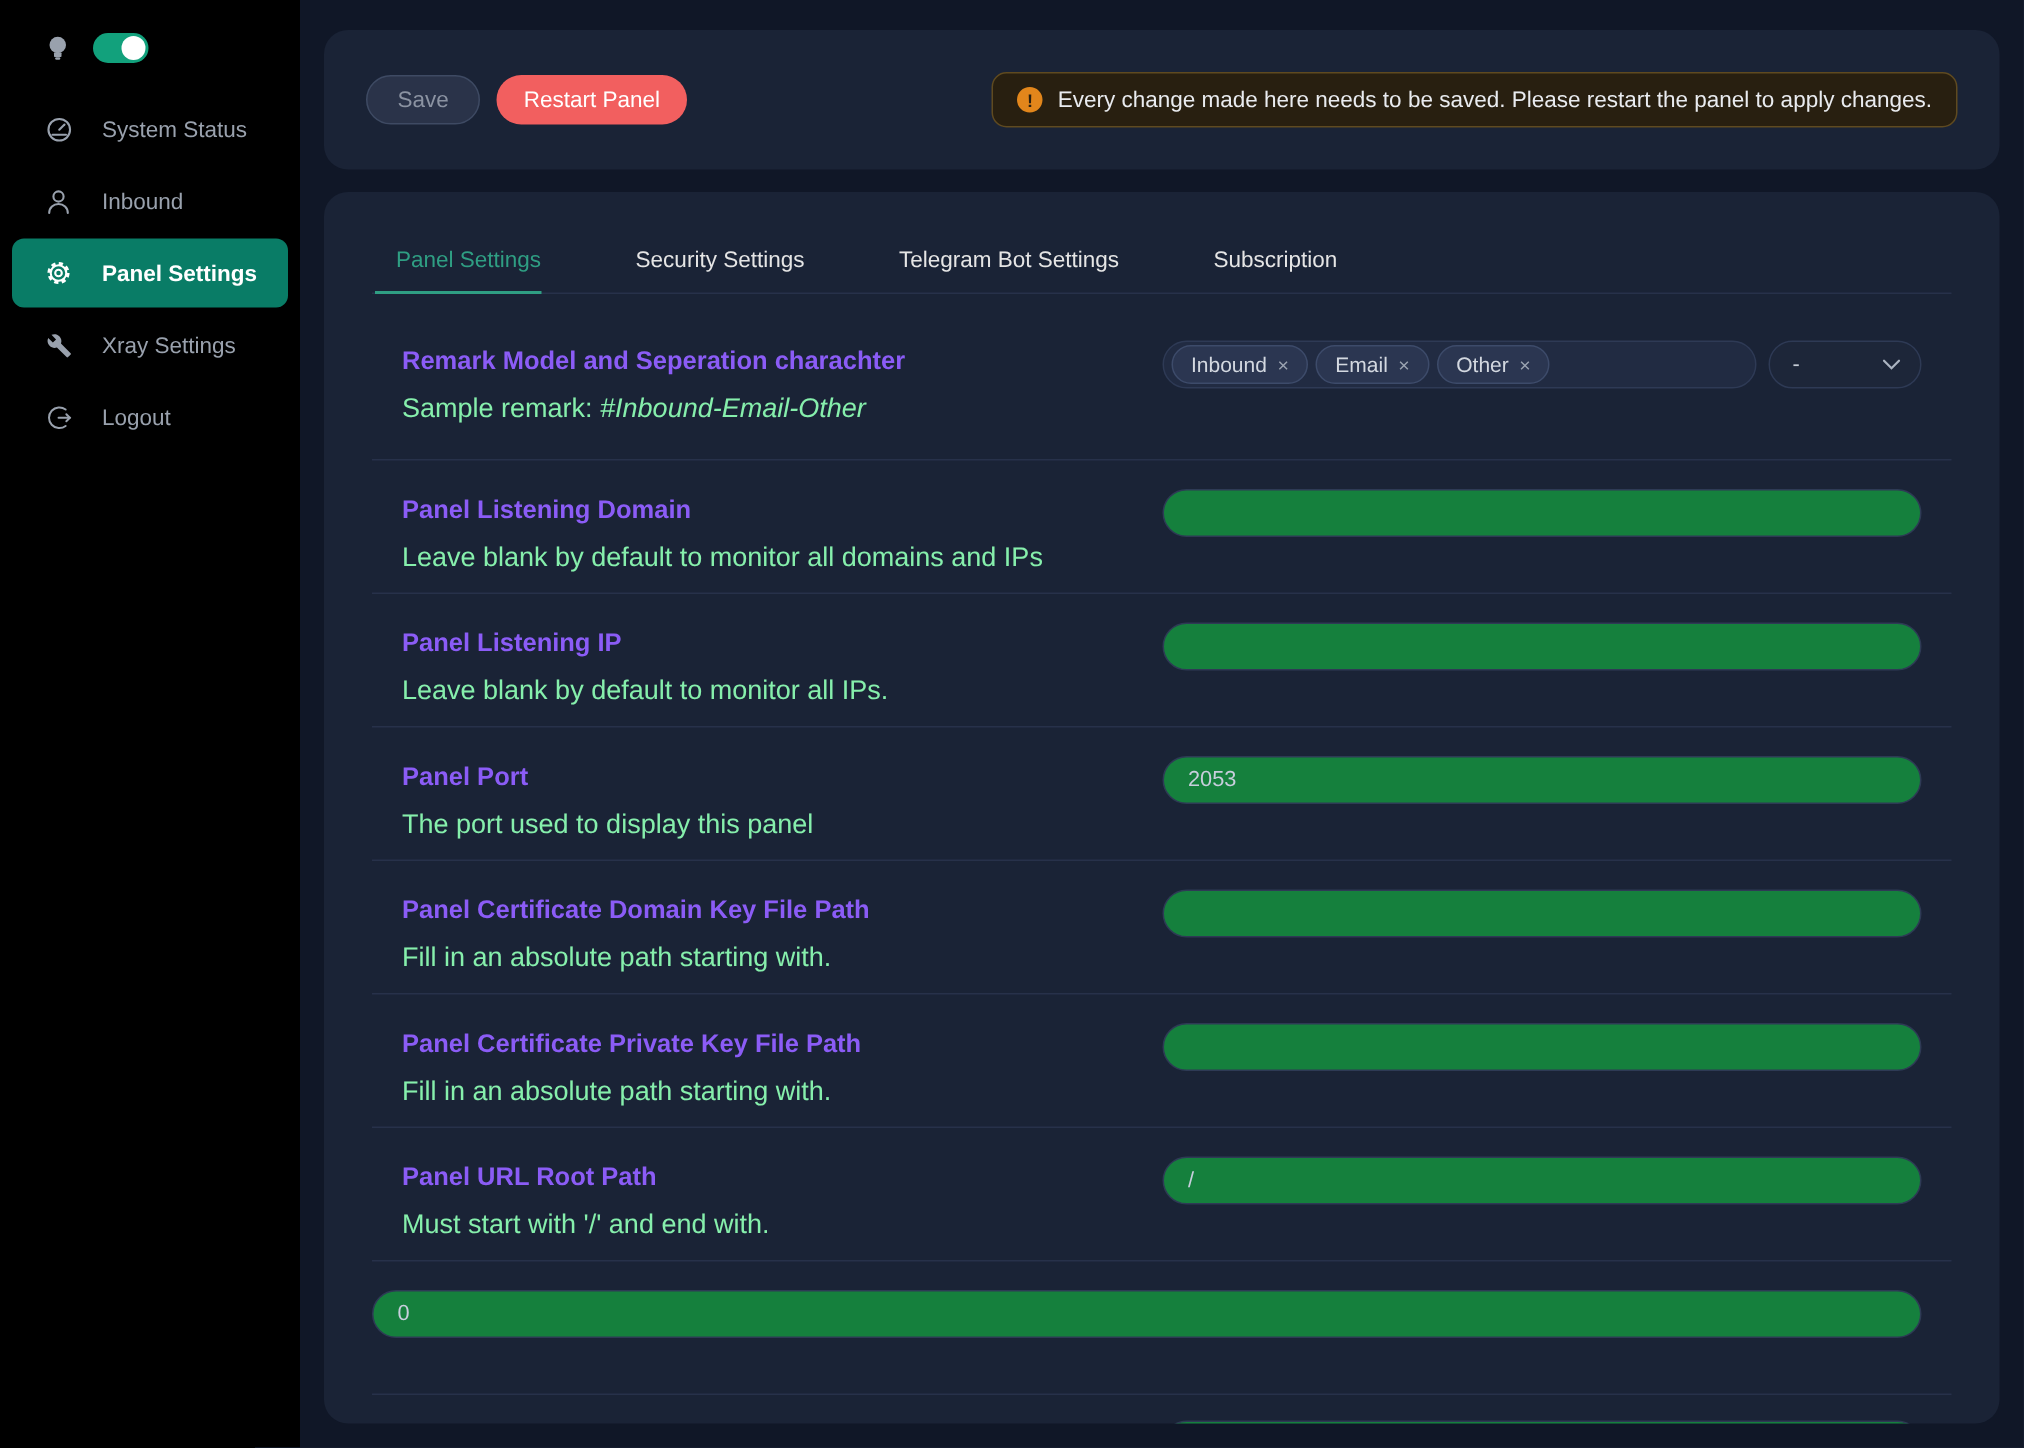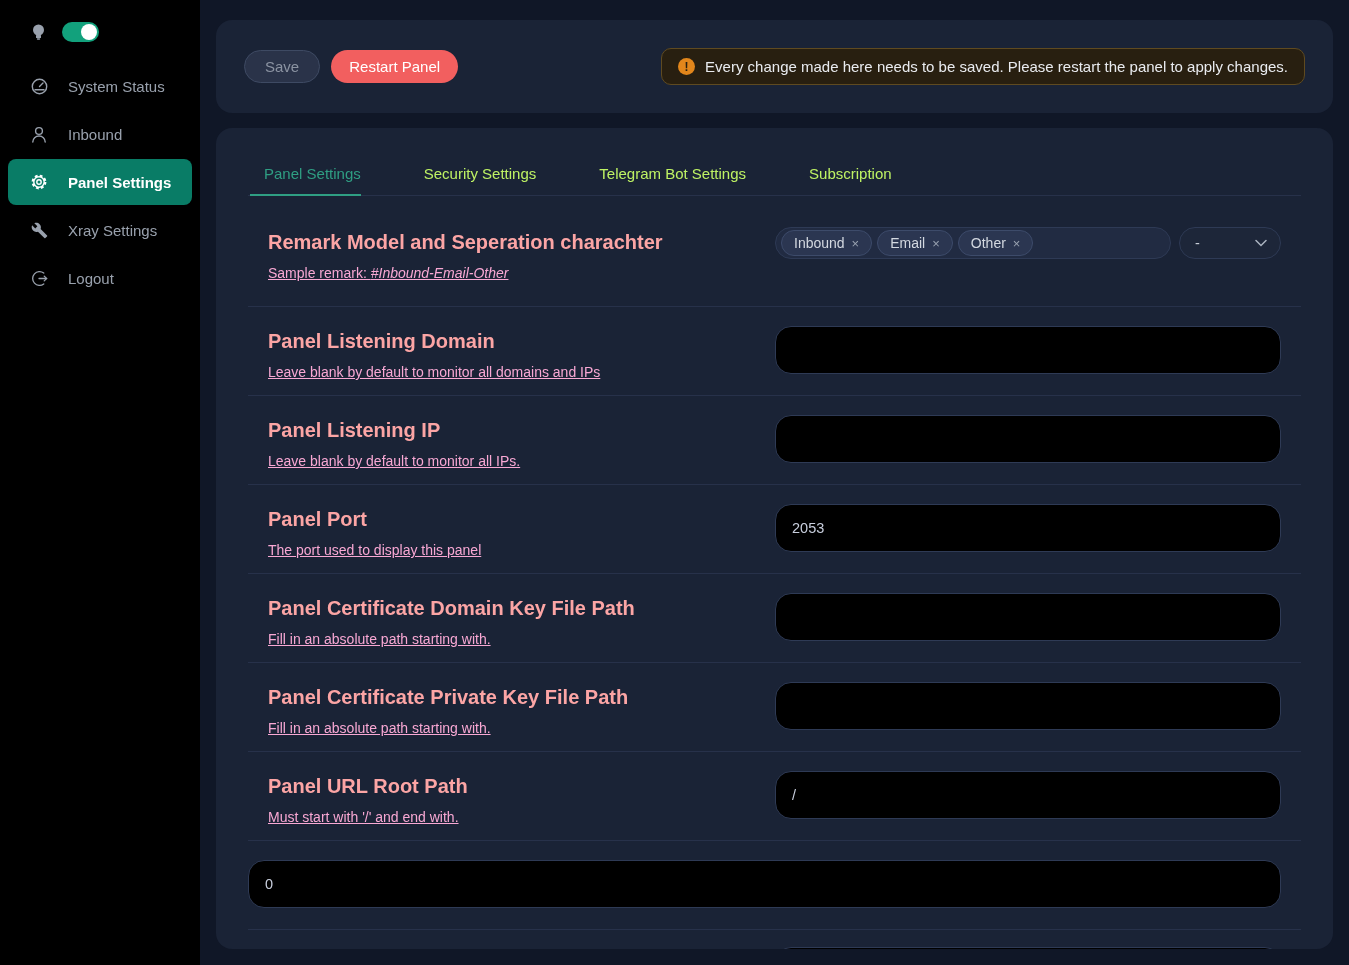--- a/index.html
+++ b/index.html
@@ -137,21 +137,21 @@
   }
   .tabs {
     display: flex;
     gap: 63px;
     border-bottom: 1px solid #27314a;
     padding-left: 16px;
   }
   .tab {
     padding: 11px 0 13px 0;
     font-size: 15px;
-    color: #bef264;
+    color: #e5e5e5;
     cursor: pointer;
     position: relative;
   }
   .tab.active { color: #2f9e83; }
   .tab.active::after {
     content: "";
     position: absolute;
     left: -14px; right: 0;
     bottom: -1px;
     height: 2px;
@@ -163,28 +163,28 @@
     display: flex;
     align-items: flex-start;
     border-bottom: 1px solid #27314a;
     height: 89px;
     padding-top: 19px;
     flex-shrink: 0;
   }
   .form-row.first { height: 111px; padding-top: 31px; }
   .form-row.partial { border-bottom: none; padding-top: 17px; height: 60px; }
   .label-col { width: 527px; padding-left: 20px; padding-top: 4px; flex-shrink: 0; }
-  .f-label { font-size: 20px; font-weight: bold; color: #fca5a5; margin-bottom: 11px; }
-  .f-desc { font-size: 14px; color: #f9a8d4; text-decoration: underline; }
+  .f-label { font-size: 17px; font-weight: bold; color: #8b5cf6; margin-bottom: 11px; }
+  .f-desc { font-size: 18px; color: #86efac; }
   .f-desc em { font-style: italic; }
   .control-col { flex: 1; padding-right: 20px; display: flex; gap: 8px; }
   .text-input {
     width: 100%;
-    height: 48px;
-    background: #000000;
+    height: 32px;
+    background: #15803d;
     border: 1px solid #2e3a55;
     border-radius: 16px;
     padding: 0 16px;
     color: #c8cedd;
     font-size: 14.5px;
     font-family: "Liberation Sans", sans-serif;
     outline: none;
   }
   .tags-input {
     flex: 1;

